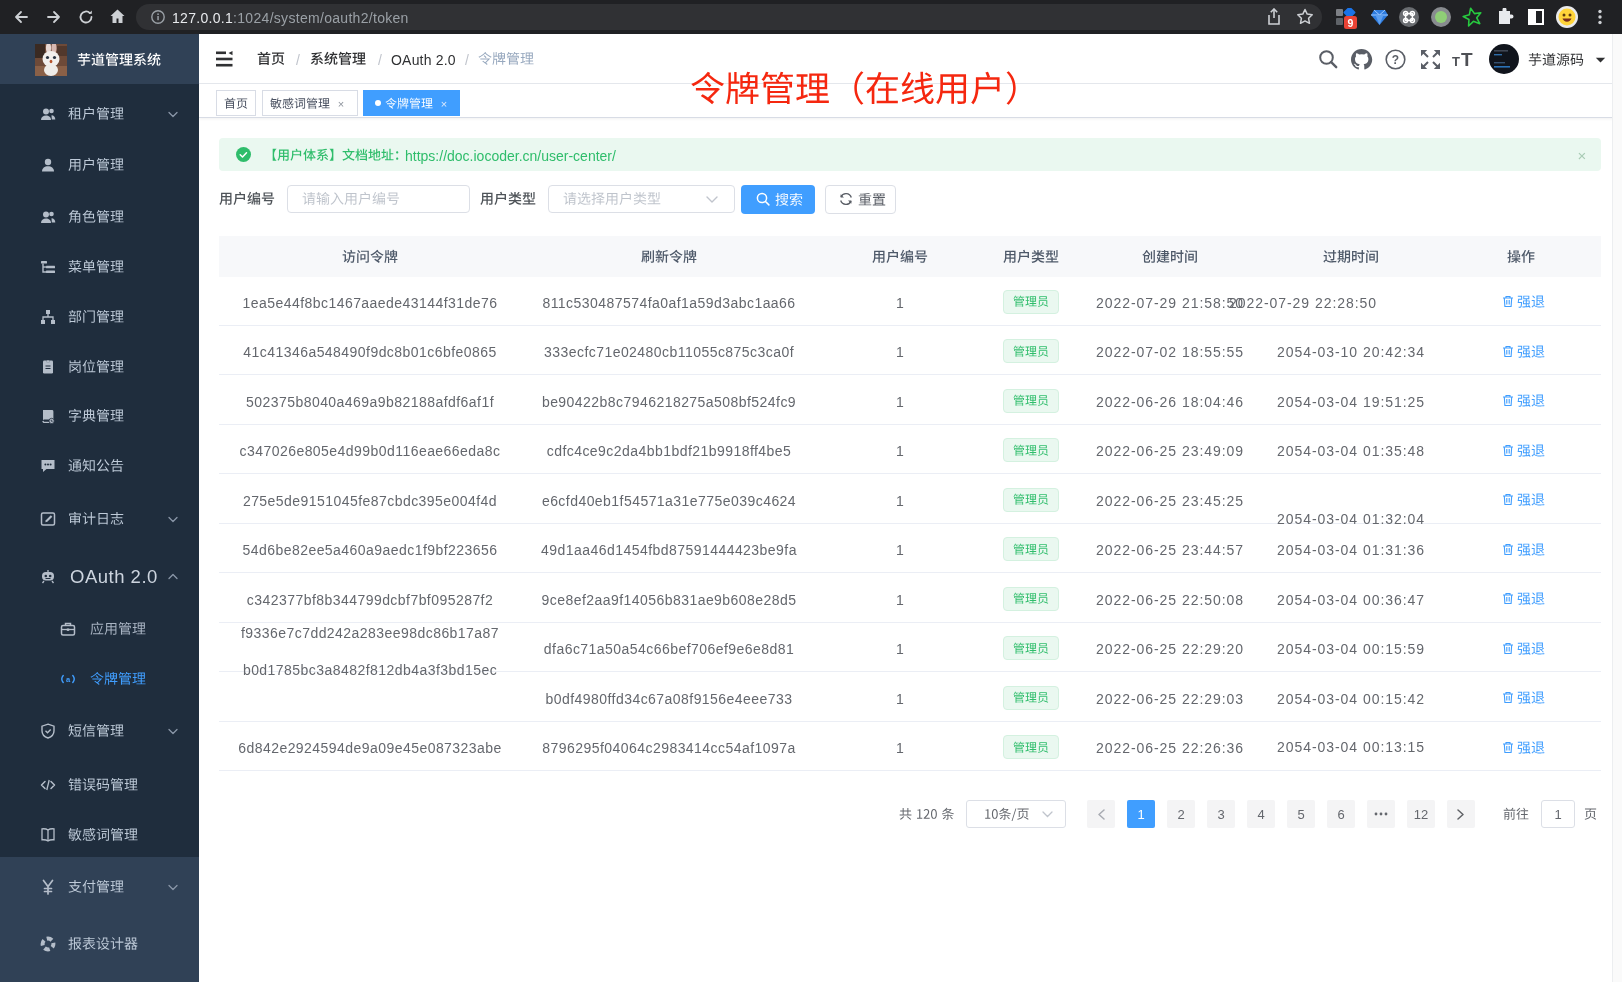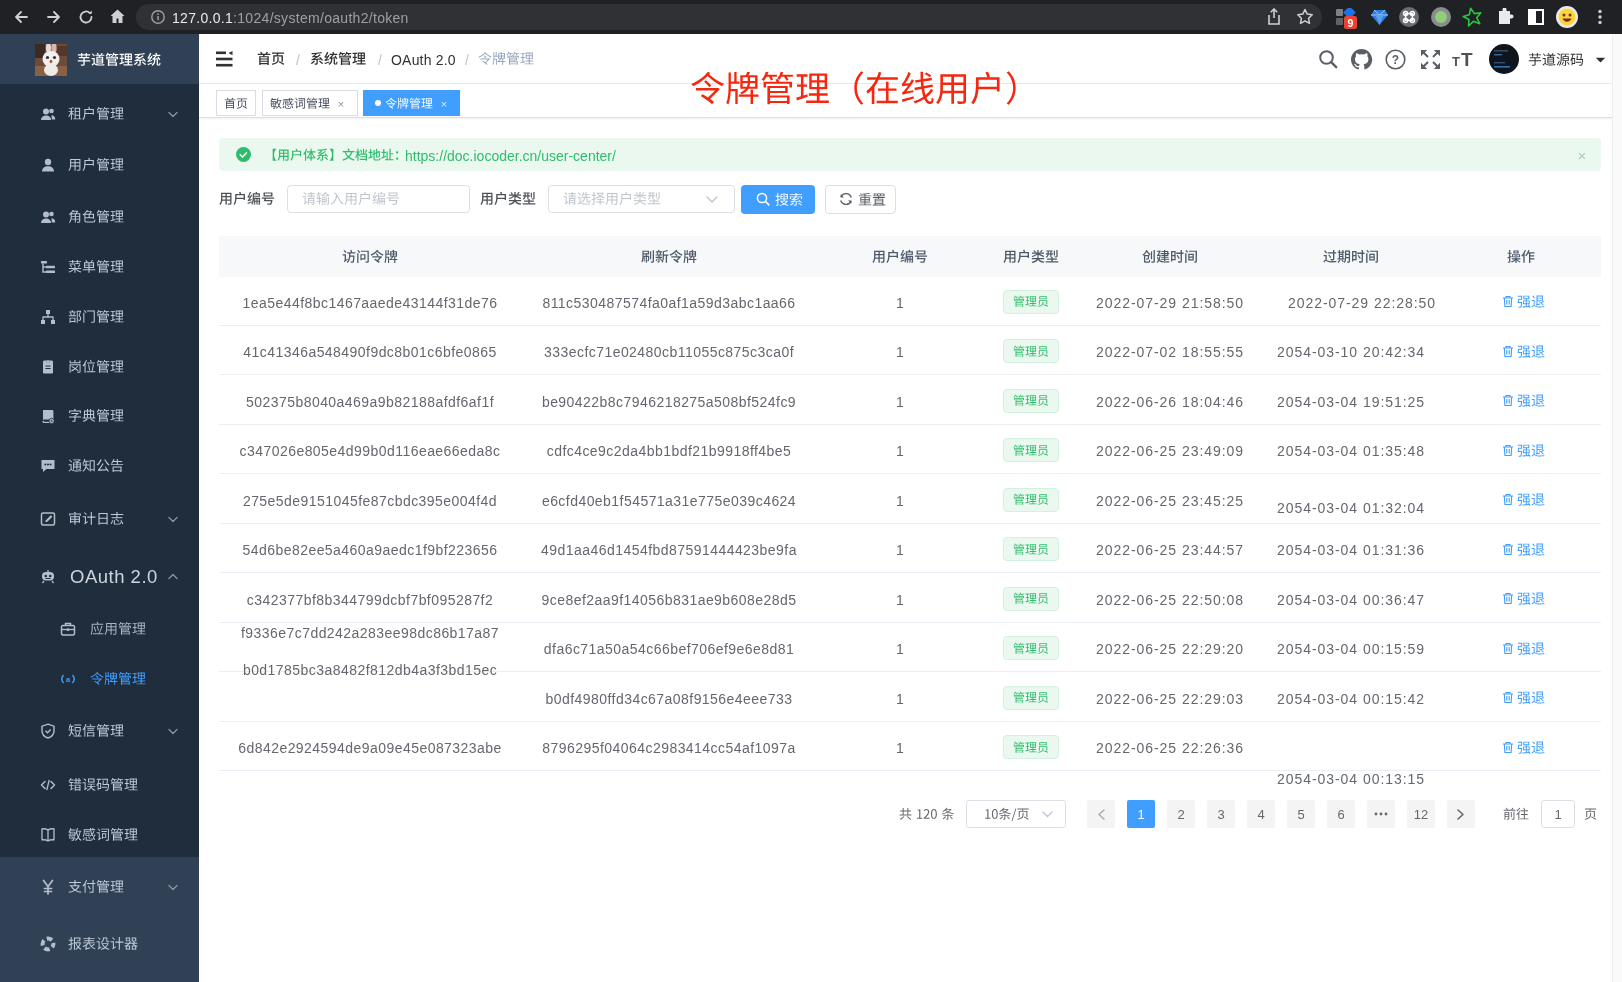--- a/index.html
+++ b/index.html
@@ -713,21 +713,21 @@
 <div style="position:absolute;left:900px;top:301.75px;transform:translateX(-50%);transform-origin:left;line-height:0;white-space:nowrap"><span style="font-family:'Liberation Sans',sans-serif;font-size:14px;color:#64676d;font-weight:400;letter-spacing:0;line-height:0;display:inline-block;vertical-align:middle">1</span></div>
 <div style="position:absolute;left:1003px;top:289.75px;width:56px;height:24px;background:#eaf8f0;border:1px solid #d4f1e0;border-radius:4px;box-sizing:border-box;"></div>
 <div style="position:absolute;left:1013.0px;top:294.2px;line-height:0"><svg class="tt" width="36.0" height="15.0" viewBox="0 0 36.0 15.0">
       <g fill="#2fbd6b" transform="translate(0,11.8) scale(0.012000,-0.012000)">
         <use href="#g8" x="0"></use>
         <use href="#g9" x="1000"></use>
         <use href="#g98" x="2000"></use>
       </g>
     </svg></div>
 <div style="position:absolute;left:1170px;top:301.75px;transform:translateX(-50%);transform-origin:left;line-height:0;white-space:nowrap"><span style="font-family:'Liberation Sans',sans-serif;font-size:14px;color:#64676d;font-weight:400;letter-spacing:0.95px;line-height:0;display:inline-block;vertical-align:middle">2022-07-29 21:58:50</span></div>
-<div style="position:absolute;left:1362px;top:301.75px;transform:translateX(-50%);transform-origin:left;line-height:0;white-space:nowrap"><span style="font-family:'Liberation Sans',sans-serif;font-size:14px;color:#64676d;font-weight:400;letter-spacing:0.95px;line-height:0;display:inline-block;vertical-align:middle">2022-07-29 22:28:50</span></div>
+<div style="position:absolute;left:1303px;top:301.75px;transform:translateX(-50%);transform-origin:left;line-height:0;white-space:nowrap"><span style="font-family:'Liberation Sans',sans-serif;font-size:14px;color:#64676d;font-weight:400;letter-spacing:0.95px;line-height:0;display:inline-block;vertical-align:middle">2022-07-29 22:28:50</span></div>
 <svg style="position:absolute;left:1502px;top:295.25px" width="12" height="13" viewBox="0 0 12 13">
     <path d="M1 3h10M4 3V1.5h4V3M2.3 3l.6 8.5h6.2l.6-8.5M4.8 5v4.5M7.2 5v4.5" stroke="#409eff" stroke-width="1.1" fill="none"></path>
   </svg>
 <div style="position:absolute;left:1517.0px;top:293.0px;line-height:0"><svg class="tt" width="28.0" height="17.5" viewBox="0 0 28.0 17.5">
       <g fill="#409eff" transform="translate(0,13.7) scale(0.014000,-0.014000)">
         <use href="#g99" x="0"></use>
         <use href="#g100" x="1000"></use>
       </g>
     </svg></div>
 <div style="position:absolute;left:219px;top:326px;width:1382px;height:49px;border-bottom:1px solid #ebeef5;box-sizing:border-box;"></div>
@@ -805,21 +805,21 @@
 <div style="position:absolute;left:900px;top:499.75px;transform:translateX(-50%);transform-origin:left;line-height:0;white-space:nowrap"><span style="font-family:'Liberation Sans',sans-serif;font-size:14px;color:#64676d;font-weight:400;letter-spacing:0;line-height:0;display:inline-block;vertical-align:middle">1</span></div>
 <div style="position:absolute;left:1003px;top:487.75px;width:56px;height:24px;background:#eaf8f0;border:1px solid #d4f1e0;border-radius:4px;box-sizing:border-box;"></div>
 <div style="position:absolute;left:1013.0px;top:492.2px;line-height:0"><svg class="tt" width="36.0" height="15.0" viewBox="0 0 36.0 15.0">
       <g fill="#2fbd6b" transform="translate(0,11.8) scale(0.012000,-0.012000)">
         <use href="#g8" x="0"></use>
         <use href="#g9" x="1000"></use>
         <use href="#g98" x="2000"></use>
       </g>
     </svg></div>
 <div style="position:absolute;left:1170px;top:499.75px;transform:translateX(-50%);transform-origin:left;line-height:0;white-space:nowrap"><span style="font-family:'Liberation Sans',sans-serif;font-size:14px;color:#64676d;font-weight:400;letter-spacing:0.95px;line-height:0;display:inline-block;vertical-align:middle">2022-06-25 23:45:25</span></div>
-<div style="position:absolute;left:1351px;top:507px;transform:translateX(-50%);transform-origin:left;line-height:0;white-space:nowrap"><span style="font-family:'Liberation Sans',sans-serif;font-size:14px;color:#64676d;font-weight:400;letter-spacing:0.95px;line-height:0;display:inline-block;vertical-align:middle">2054-03-04 01:32:04</span></div>
+<div style="position:absolute;left:1351px;top:518px;transform:translateX(-50%);transform-origin:left;line-height:0;white-space:nowrap"><span style="font-family:'Liberation Sans',sans-serif;font-size:14px;color:#64676d;font-weight:400;letter-spacing:0.95px;line-height:0;display:inline-block;vertical-align:middle">2054-03-04 01:32:04</span></div>
 <svg style="position:absolute;left:1502px;top:493.25px" width="12" height="13" viewBox="0 0 12 13">
     <path d="M1 3h10M4 3V1.5h4V3M2.3 3l.6 8.5h6.2l.6-8.5M4.8 5v4.5M7.2 5v4.5" stroke="#409eff" stroke-width="1.1" fill="none"></path>
   </svg>
 <div style="position:absolute;left:1517.0px;top:491.0px;line-height:0"><svg class="tt" width="28.0" height="17.5" viewBox="0 0 28.0 17.5">
       <g fill="#409eff" transform="translate(0,13.7) scale(0.014000,-0.014000)">
         <use href="#g99" x="0"></use>
         <use href="#g100" x="1000"></use>
       </g>
     </svg></div>
 <div style="position:absolute;left:219px;top:524px;width:1382px;height:49px;border-bottom:1px solid #ebeef5;box-sizing:border-box;"></div>
@@ -920,21 +920,21 @@
 <div style="position:absolute;left:900px;top:747.25px;transform:translateX(-50%);transform-origin:left;line-height:0;white-space:nowrap"><span style="font-family:'Liberation Sans',sans-serif;font-size:14px;color:#64676d;font-weight:400;letter-spacing:0;line-height:0;display:inline-block;vertical-align:middle">1</span></div>
 <div style="position:absolute;left:1003px;top:735.25px;width:56px;height:24px;background:#eaf8f0;border:1px solid #d4f1e0;border-radius:4px;box-sizing:border-box;"></div>
 <div style="position:absolute;left:1013.0px;top:739.8px;line-height:0"><svg class="tt" width="36.0" height="15.0" viewBox="0 0 36.0 15.0">
       <g fill="#2fbd6b" transform="translate(0,11.8) scale(0.012000,-0.012000)">
         <use href="#g8" x="0"></use>
         <use href="#g9" x="1000"></use>
         <use href="#g98" x="2000"></use>
       </g>
     </svg></div>
 <div style="position:absolute;left:1170px;top:747.25px;transform:translateX(-50%);transform-origin:left;line-height:0;white-space:nowrap"><span style="font-family:'Liberation Sans',sans-serif;font-size:14px;color:#64676d;font-weight:400;letter-spacing:0.95px;line-height:0;display:inline-block;vertical-align:middle">2022-06-25 22:26:36</span></div>
-<div style="position:absolute;left:1351px;top:778px;transform:translateX(-50%);transform-origin:left;line-height:0;white-space:nowrap"><span style="font-family:'Liberation Sans',sans-serif;font-size:14px;color:#64676d;font-weight:400;letter-spacing:0.95px;line-height:0;display:inline-block;vertical-align:middle">2054-03-04 00:13:15</span></div>
+<div style="position:absolute;left:1351px;top:746px;transform:translateX(-50%);transform-origin:left;line-height:0;white-space:nowrap"><span style="font-family:'Liberation Sans',sans-serif;font-size:14px;color:#64676d;font-weight:400;letter-spacing:0.95px;line-height:0;display:inline-block;vertical-align:middle">2054-03-04 00:13:15</span></div>
 <svg style="position:absolute;left:1502px;top:740.75px" width="12" height="13" viewBox="0 0 12 13">
     <path d="M1 3h10M4 3V1.5h4V3M2.3 3l.6 8.5h6.2l.6-8.5M4.8 5v4.5M7.2 5v4.5" stroke="#409eff" stroke-width="1.1" fill="none"></path>
   </svg>
 <div style="position:absolute;left:1517.0px;top:738.5px;line-height:0"><svg class="tt" width="28.0" height="17.5" viewBox="0 0 28.0 17.5">
       <g fill="#409eff" transform="translate(0,13.7) scale(0.014000,-0.014000)">
         <use href="#g99" x="0"></use>
         <use href="#g100" x="1000"></use>
       </g>
     </svg></div>
 <div style="position:absolute;left:899.0px;top:805.9px;line-height:0"><svg class="tt" width="55.4" height="16.2" viewBox="0 0 55.4 16.2">

